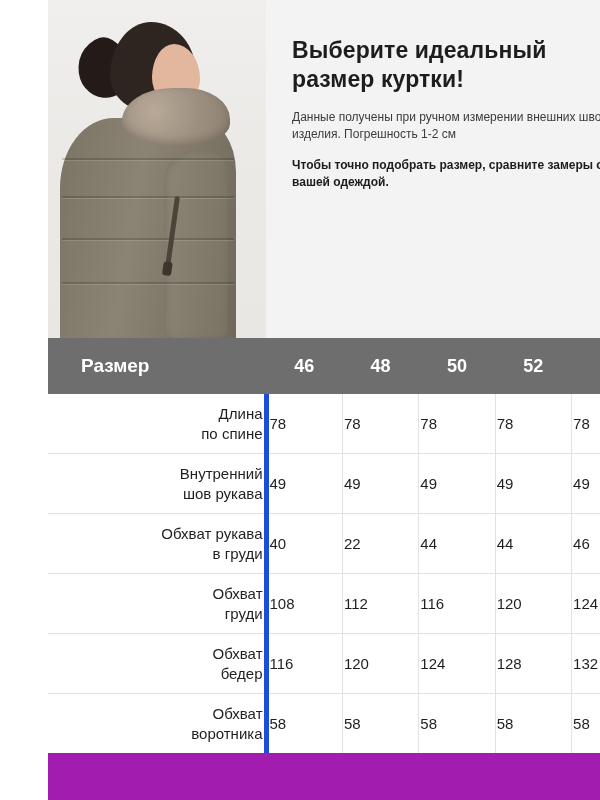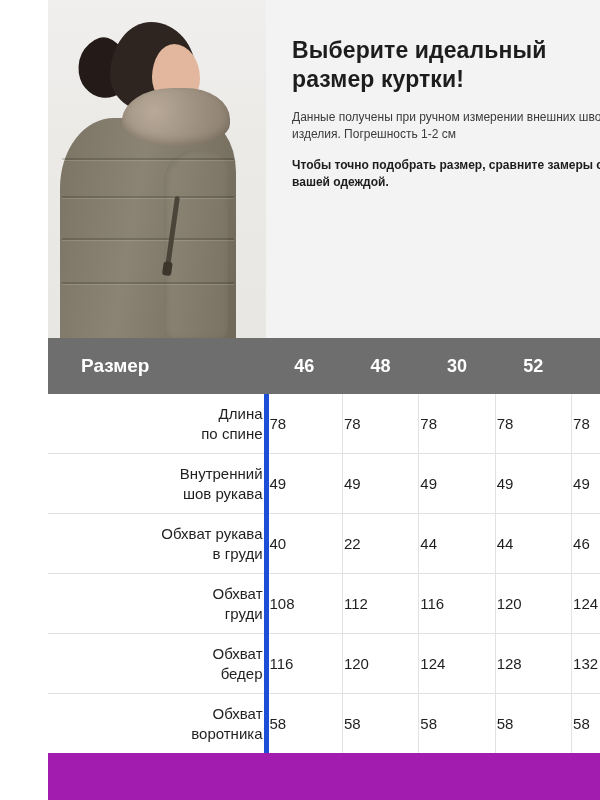--- a/index.html
+++ b/index.html
@@ -254,21 +254,21 @@
         <col class="size-col">
         <col class="size-col">
         <col class="size-col">
         <col class="size-col">
       </colgroup>
       <thead>
         <tr>
           <th class="row-head">Размер</th>
           <th>46</th>
           <th>48</th>
-          <th>30</th>
+          <th>50</th>
           <th>52</th>
           <th>54</th>
         </tr>
       </thead>
       <tbody>
 
         <tr>
           <td class="row-label">
             <span>Длина</span><br>
             <span>по спине</span>

